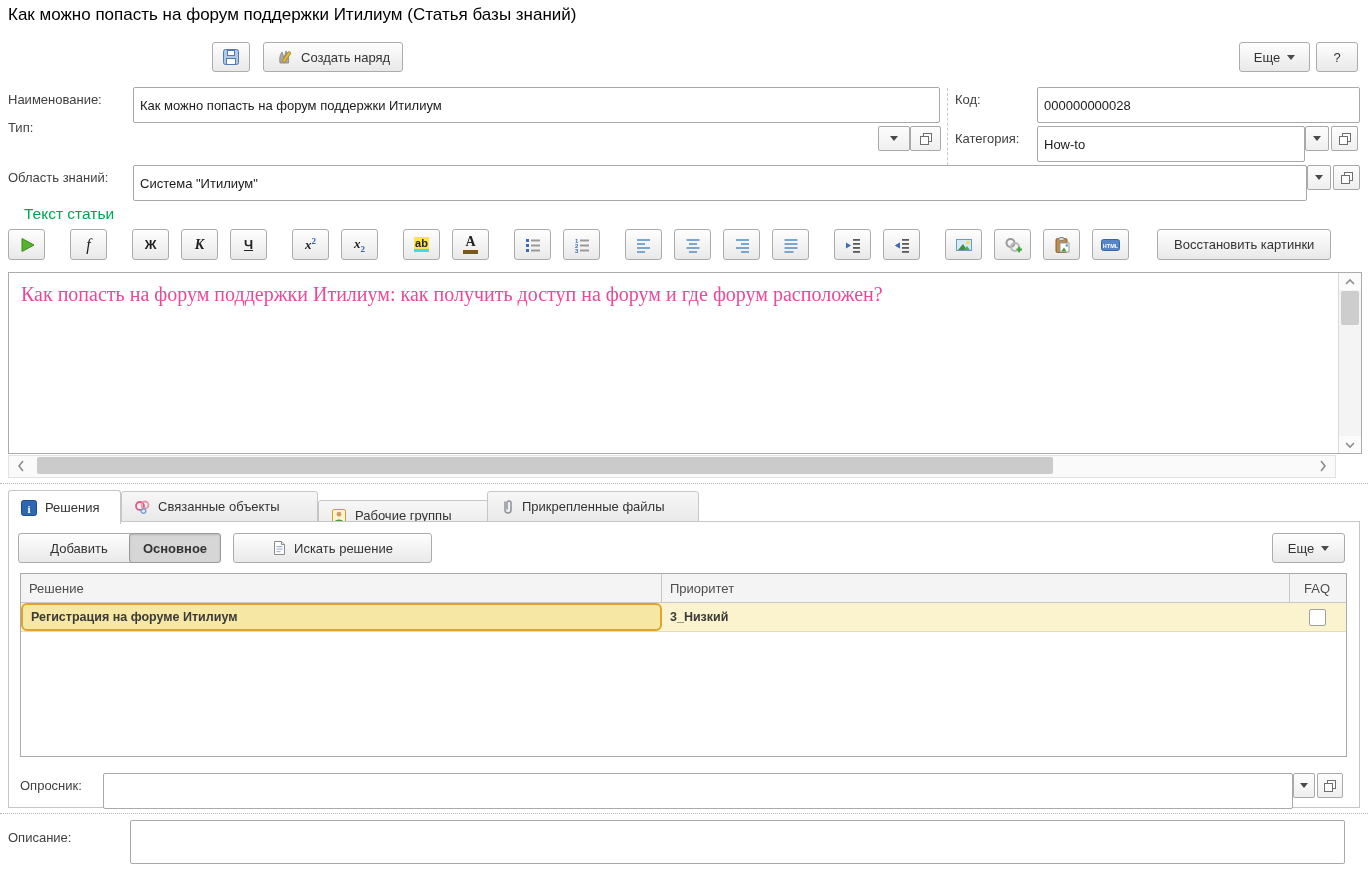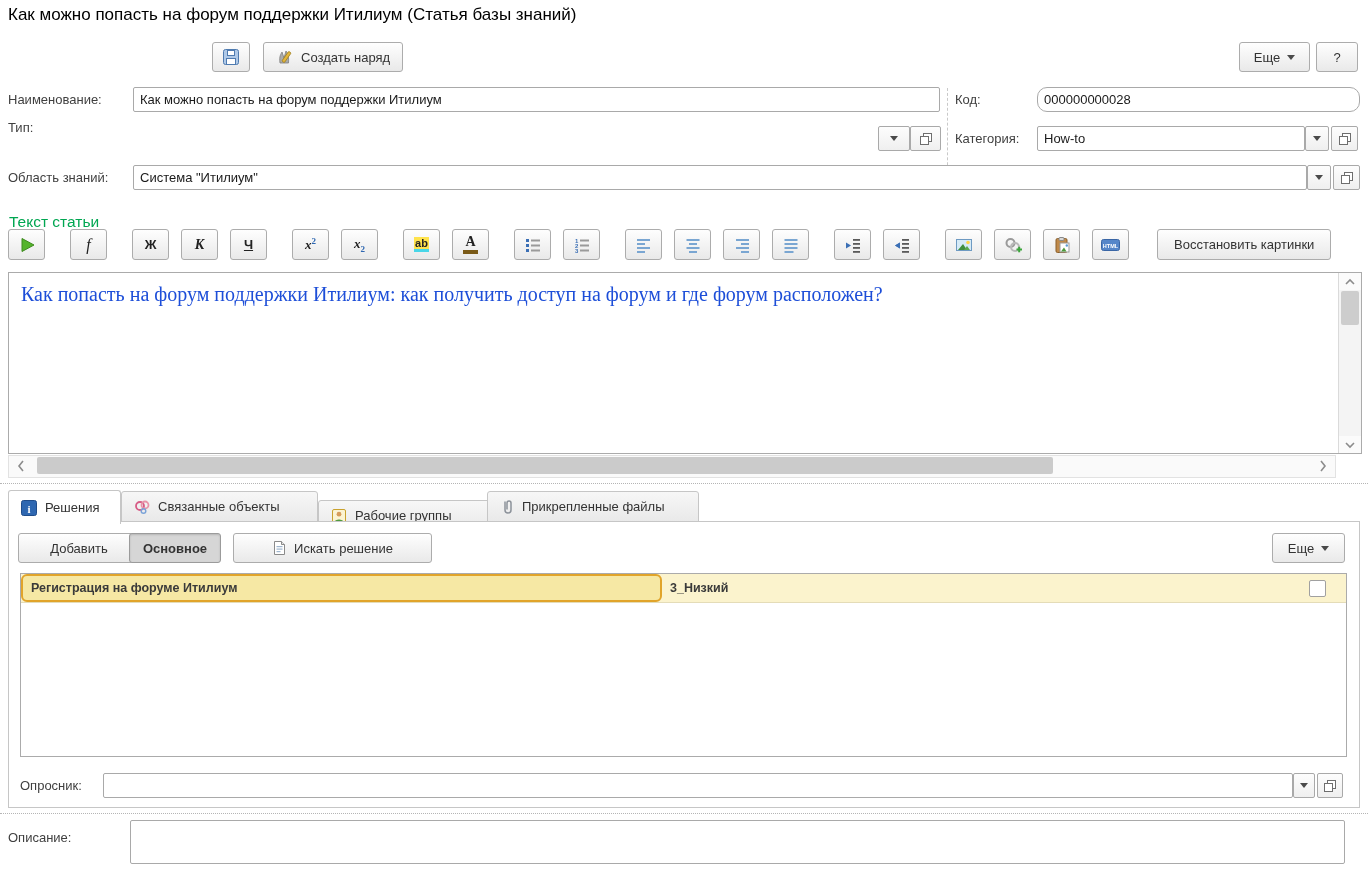--- a/index.html
+++ b/index.html
@@ -9,21 +9,21 @@
   
   .btn{display:inline-flex;align-items:center;justify-content:center;gap:7px;height:30px;
        border:1px solid #ACACAC;border-radius:3px;background:linear-gradient(#FEFEFE,#E9E9E9);
        font-family:inherit;font-size:13px;color:#333;cursor:pointer;box-sizing:border-box;padding:0 12px;white-space:nowrap;}
   .btn.yellow{background:linear-gradient(#FFE256,#FFD119);border-color:#C9AB2A;font-weight:bold;color:#3A3A2A;padding:0 20px;}
   .btn.pressed{background:#D6D6D6;border-color:#9B9B9B;font-weight:bold;box-shadow:inset 0 1px 2px rgba(0,0,0,.15);}
   .btn.iconbtn{width:38px;padding:0;}
   .caret{width:0;height:0;border-left:4px solid transparent;border-right:4px solid transparent;border-top:5px solid #4A4A4A;display:inline-block;}
   
   .lbl{position:absolute;color:#3F3F3F;white-space:nowrap;}
-  .tf{position:absolute;height:25px;border:1px solid #A9A9A9;border-radius:2px;font-family:"Liberation Sans",sans-serif;
+  .tf{position:absolute;height:36px;border:1px solid #A9A9A9;border-radius:2px;font-family:"Liberation Sans",sans-serif;
       font-size:13px;padding:0 6px;box-sizing:border-box;color:#1A1A1A;background:#fff;}
   .sqbtn{position:absolute;height:25px;border:1px solid #A9A9A9;border-radius:2px;background:linear-gradient(#FDFDFD,#EFEFEF);
          display:flex;align-items:center;justify-content:center;cursor:pointer;box-sizing:border-box;padding:0;}
   .vdash{position:absolute;border-left:1px dashed #C9C9C9;width:0;}
   .hdots{position:absolute;border-top:1px dotted #B5B5B5;height:0;}
   .green-title{position:absolute;color:#00A651;font-size:15.5px;}
   
   .etb{position:absolute;left:8px;top:229px;display:flex;align-items:center;}
   .etb .btn{width:37px;height:31px;padding:0;margin-right:12px;}
   .etb .grp{margin-left:13px;}
@@ -33,21 +33,21 @@
   .glyph-i{font-family:"Liberation Serif",serif;font-weight:bold;font-style:italic;font-size:14px;color:#222;}
   .glyph-u{font-weight:bold;font-size:13px;text-decoration:underline;color:#222;}
   .supsub{font-family:"Liberation Serif",serif;font-weight:bold;font-style:italic;font-size:13px;color:#222;}
   .bluemark{color:#2E67B1;font-size:9px;font-weight:bold;font-style:normal;}
   .hl{background:#FFE34D;border-bottom:3px solid #49D6E8;font-weight:bold;font-size:11px;padding:0 1px;color:#222;}
   .fcwrap{display:flex;flex-direction:column;align-items:center;line-height:1;}
   .fcA{font-family:"Liberation Serif",serif;font-weight:bold;font-size:14px;color:#222;}
   .fcbar{width:15px;height:4px;background:#7A5A17;margin-top:1px;}
   
   .editor{position:absolute;left:8px;top:272px;width:1352px;height:180px;border:1px solid #ABABAB;background:#fff;}
-  .editor-text{position:absolute;left:12px;top:10px;right:34px;font-family:"Liberation Serif",serif;font-size:20px;color:#1d4ed8;}
+  .editor-text{position:absolute;left:12px;top:10px;right:34px;font-family:"Liberation Serif",serif;font-size:20px;color:#ec4899;}
   .vscroll{position:absolute;top:0;right:0;bottom:0;width:22px;background:#F4F4F4;border-left:1px solid #DADADA;}
   .vscroll .arrow{position:absolute;left:0;width:22px;height:17px;display:flex;align-items:center;justify-content:center;background:#FBFBFB;}
   .vscroll .thumb{position:absolute;left:2px;top:18px;width:18px;height:34px;background:#CDCDCD;border-radius:2px;}
   .hscroll{position:absolute;left:8px;top:455px;width:1326px;height:21px;background:#FAFAFA;border:1px solid #E2E2E2;}
   .hscroll .thumb{position:absolute;left:28px;top:1px;height:17px;width:1016px;background:#CBCBCB;border-radius:2px;}
   .hscroll .arrow{position:absolute;top:0;width:24px;height:19px;display:flex;align-items:center;justify-content:center;}
   
   .tab{position:absolute;top:491px;height:31px;display:flex;align-items:center;gap:8px;padding:0 12px;box-sizing:border-box;
        border:1px solid #C6C6C6;border-radius:3px 3px 0 0;background:linear-gradient(#F7F7F7,#E9E9E9);cursor:pointer;color:#333;}
   .tab.active{top:490px;height:34px;background:#fff;border-bottom:none;z-index:3;}
@@ -92,21 +92,21 @@
     <span class="caret"></span>
   </button>
   <button class="btn abs" style="left:1316px;top:42px;width:42px;padding:0;">?</button>
 
   <div class="lbl" style="left:8px;top:92px;">Наименование:</div>
   <input class="tf" style="left: 133px; top: 87px; width: 807px;" value="Как можно попасть на форум поддержки Итилиум">
 
   <div class="vdash" style="left:947px;top:88px;height:102px;"></div>
 
   <div class="lbl" style="left:955px;top:92px;">Код:</div>
-  <input class="tf" style="left: 1037px; top: 87px; width: 323px; border-radius: 10px;" value="000000000028">
+  <input class="tf" style="left: 1037px; top: 87px; width: 323px;" value="000000000028">
 
   <div class="lbl" style="left:8px;top:120px;">Тип:</div>
   <button class="sqbtn" style="left:878px;top:126px;width:32px;">
       <span class="caret"></span>
     </button>
   <button class="sqbtn" style="left:910px;top:126px;width:31px;">
     <svg width="14" height="14" viewBox="0 0 14 14">
       <rect x="4.5" y="1.5" width="8" height="8" fill="#fff" stroke="#6E6E6E"></rect>
         <rect x="1.5" y="4.5" width="8" height="8" fill="#fff" stroke="#6E6E6E"></rect>
     </svg>
@@ -129,21 +129,21 @@
   <button class="sqbtn" style="left:1307px;top:165px;width:24px;">
       <span class="caret"></span>
     </button>
   <button class="sqbtn" style="left:1333px;top:165px;width:27px;">
     <svg width="14" height="14" viewBox="0 0 14 14">
       <rect x="4.5" y="1.5" width="8" height="8" fill="#fff" stroke="#6E6E6E"></rect>
         <rect x="1.5" y="4.5" width="8" height="8" fill="#fff" stroke="#6E6E6E"></rect>
     </svg>
   </button>
 
-  <div class="green-title" style="left:9px;top:205px;margin-top:8px;">Текст статьи</div>
+  <div class="green-title" style="left:24px;top:205px;">Текст статьи</div>
 
   <div class="etb">
     <button class="btn">
       <svg width="18" height="18" viewBox="0 0 18 18">
           <polygon points="4,2.5 16,9 4,15.5" fill="#55B42C" stroke="#3E8A1E"></polygon>
         </svg>
     </button>
     <button class="btn grp">
         <span class="glyph-f">f</span>
       </button>
@@ -351,20 +351,25 @@
         <rect x="4.5" y="11" width="4" height="1.2" fill="#9FB6CE"></rect>
     </svg>
     <span>Искать решение</span>
   </button>
   <button class="btn abs" style="left:1272px;top:533px;width:73px;z-index:2;">
     <span>Еще</span>
     <span class="caret"></span>
   </button>
 
   <div class="grid">
+    <div class="hdr">
+      <div class="c c1">Решение</div>
+      <div class="c c2">Приоритет</div>
+      <div class="c c3">FAQ</div>
+    </div>
     <div class="row">
       <div class="c c1 cell-active">Регистрация на форуме Итилиум</div>
       <div class="c c2">3_Низкий</div>
       <div class="c c3">
           <span class="checkbox"></span>
         </div>
     </div>
   </div>
 
   <div class="lbl" style="left:20px;top:778px;z-index:2;">Опросник:</div>

